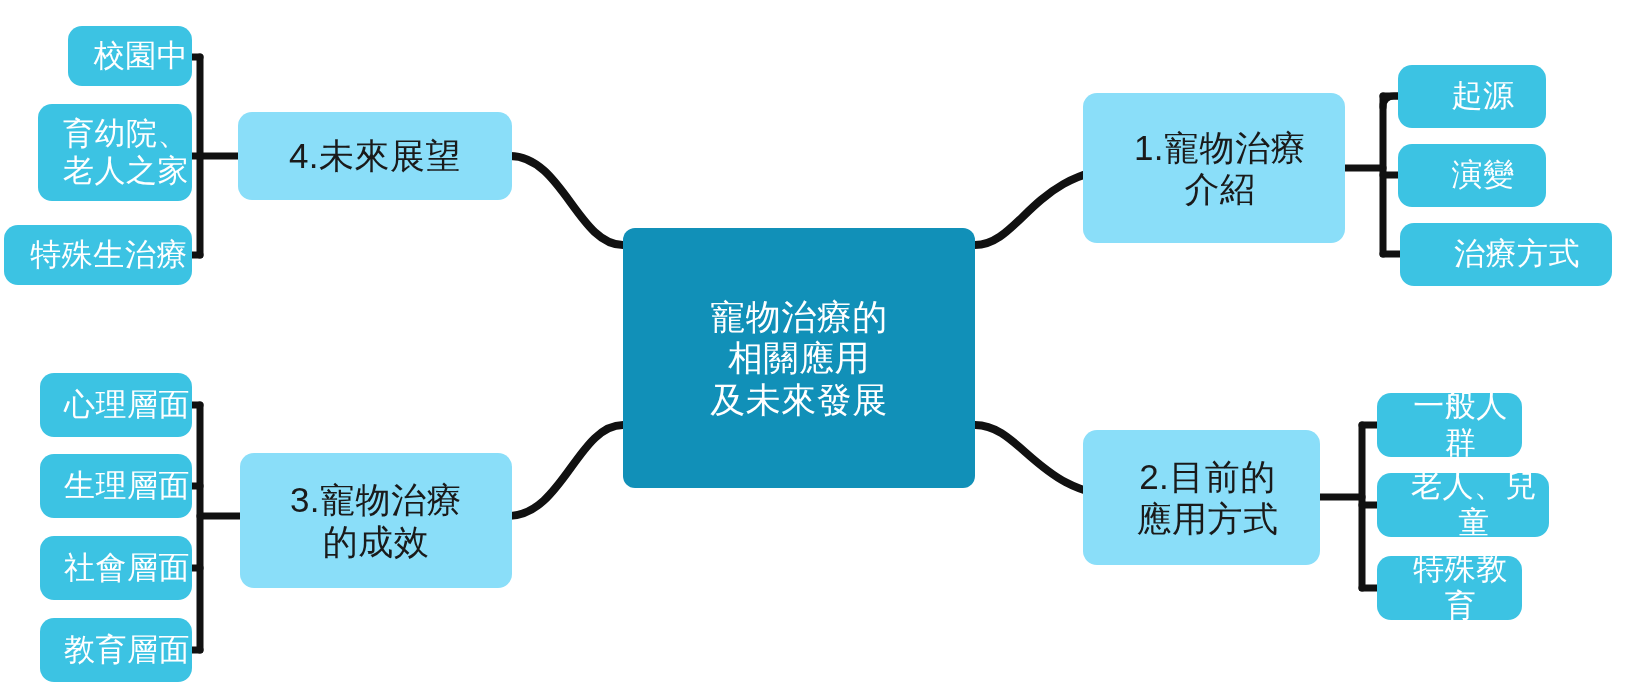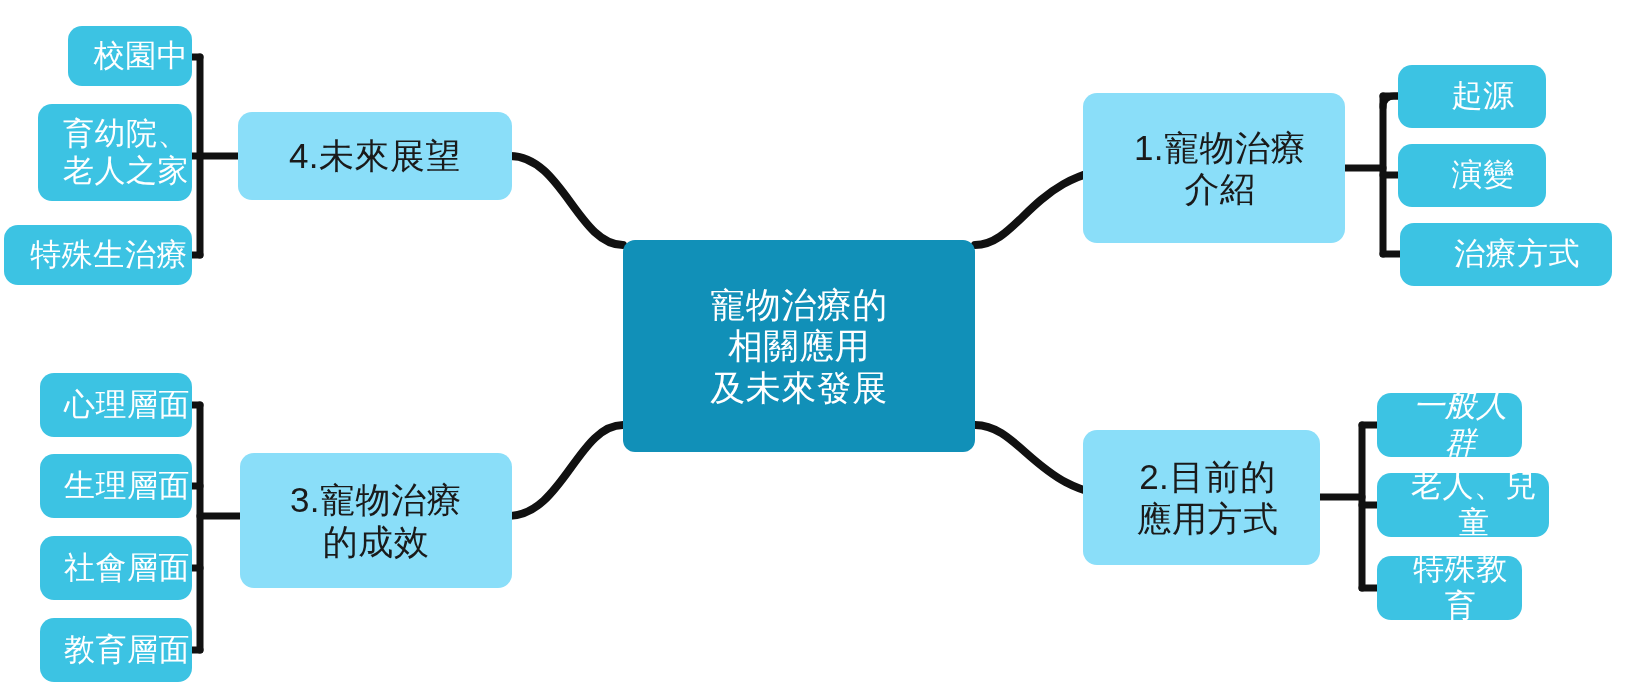--- a/index.html
+++ b/index.html
@@ -96,35 +96,35 @@
       <path d="M 200,650 L 180,650"></path>
 
       <path d="M 238,156 L 200,156"></path>
       <path d="M 200,57 L 200,255"></path>
       <path d="M 200,57 L 180,57"></path>
       <path d="M 200,156 L 180,156"></path>
       <path d="M 200,255 L 180,255"></path>
     </g>
   </svg>
 
-  <div class="node center" style="left:623px; top:228px; width:352px; height:212px;margin-top:12px;">寵物治療的
+  <div class="node center" style="left:623px; top:228px; width:352px; height:260px;">寵物治療的
 相關應用
 及未來發展</div>
 
   <div class="node branch" style="left:1083px; top:93px; width:262px; height:150px;padding-left:12px;">1.寵物治療
 介紹</div>
 
   <div class="node leaf" style="left:1398px; top:65px; width:148px; height:63px;">起源</div>
   <div class="node leaf" style="left:1398px; top:144px; width:148px; height:63px;">演變</div>
   <div class="node leaf" style="left:1400px; top:223px; width:212px; height:63px;">治療方式</div>
 
   <div class="node branch" style="left:1083px; top:430px; width:237px; height:135px;padding-left:12px;">2.目前的
 應用方式</div>
 
-  <div class="node leaf" style="left:1377px; top:393px; width:145px; height:64px;font-style:italic;">一般人群</div>
+  <div class="node leaf" style="left:1377px; top:393px; width:145px; height:64px;">一般人群</div>
   <div class="node leaf" style="left:1377px; top:473px; width:172px; height:64px;">老人、兒童</div>
   <div class="node leaf" style="left:1377px; top:556px; width:145px; height:64px;">特殊教育</div>
 
   <div class="node branch" style="left:240px; top:453px; width:272px; height:135px;">3.寵物治療
 的成效</div>
 
   <div class="node leaf" style="left:40px; top:454px; width:152px; height:64px;">生理層面</div>
   <div class="node leaf" style="left:40px; top:373px; width:152px; height:64px;">心理層面</div>
   <div class="node leaf" style="left:40px; top:536px; width:152px; height:64px;">社會層面</div>
   <div class="node leaf" style="left:40px; top:618px; width:152px; height:64px;">教育層面</div>

